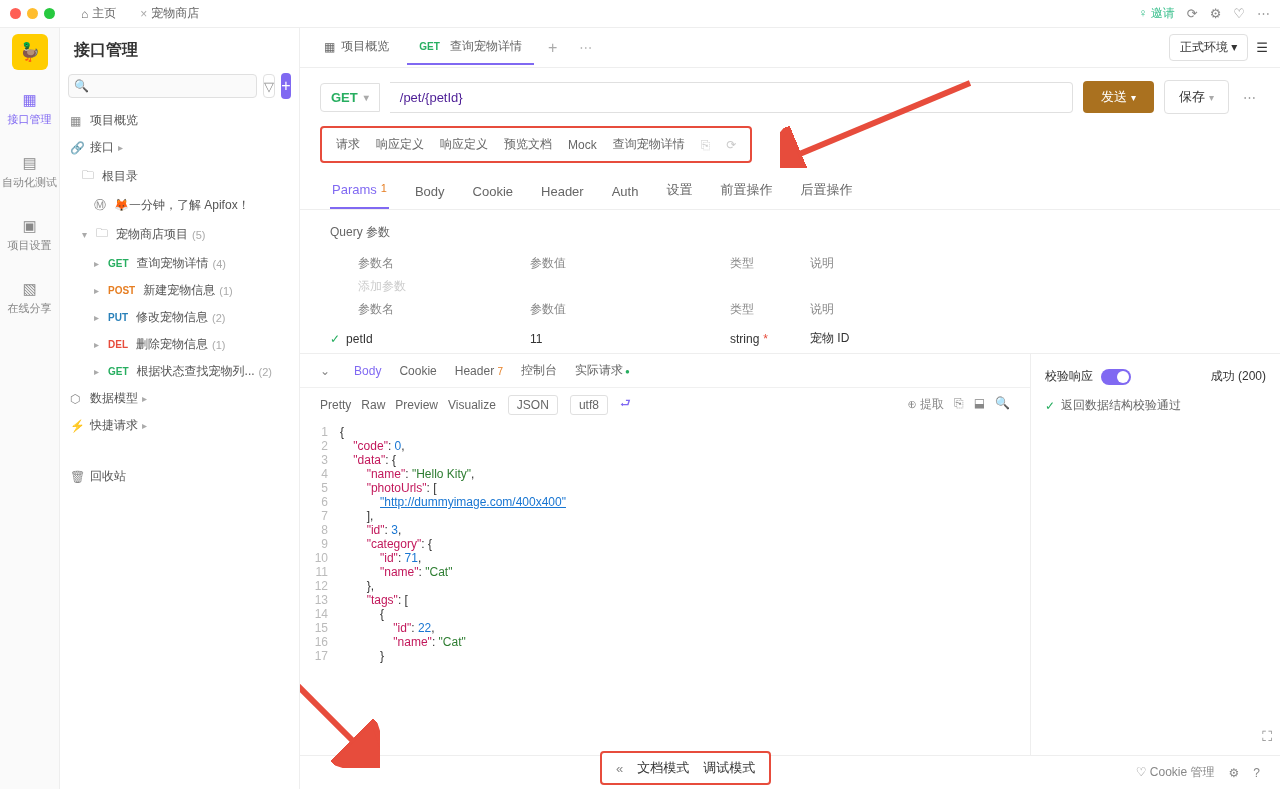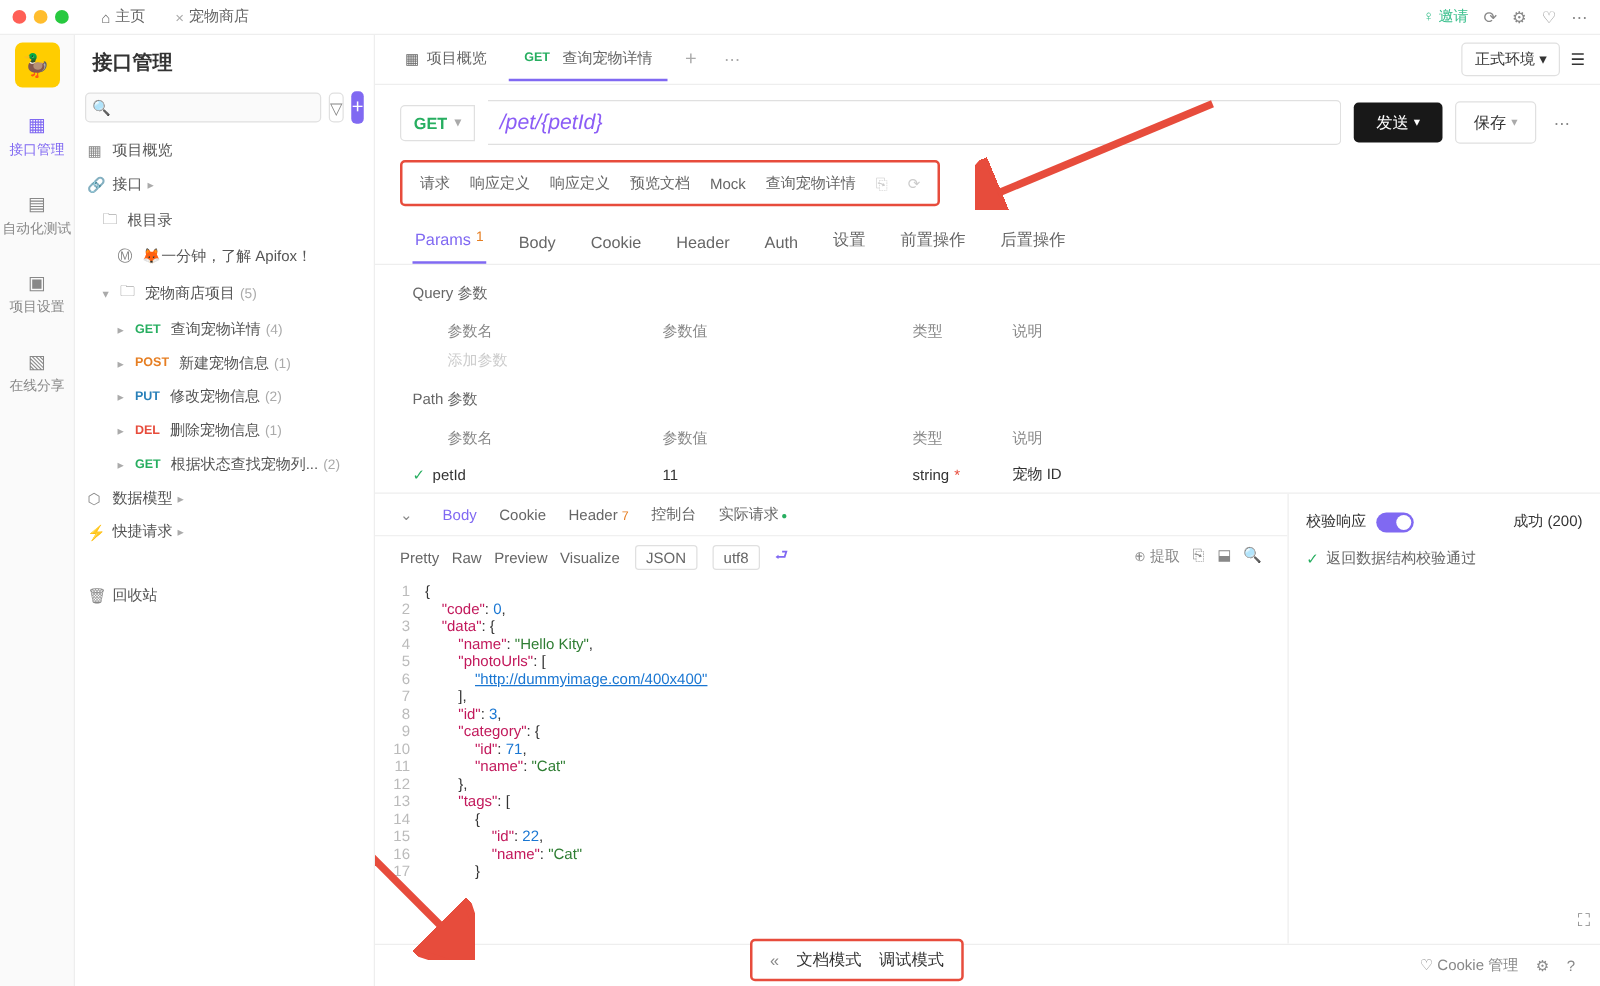--- a/index.html
+++ b/index.html
@@ -57,22 +57,22 @@
 .tabbar .tab { display: flex; align-items: center; gap: 6px; padding: 8px 12px; font-size: 12px; color: #666; cursor: pointer; border-bottom: 2px solid transparent; }
 .tabbar .tab.active { border-bottom-color: #8069f2; }
 .tabbar .plus { color: #aaa; font-size: 16px; padding: 0 8px; cursor: pointer; }
 .tabbar .dots { color: #aaa; padding: 0 8px; }
 .tabbar .right { margin-left: auto; display: flex; gap: 8px; align-items: center; }
 .env-select { border: 1px solid #e0e0e0; border-radius: 4px; padding: 4px 10px; font-size: 12px; }
 
 
 .reqline { display: flex; align-items: center; padding: 12px 20px; gap: 10px; }
 .method-sel { color: #27ae60; font-weight: 600; padding: 6px 10px; border: 1px solid #e0e0e0; border-radius: 4px 0 0 4px; display: flex; align-items: center; gap: 6px; }
-.urlbox { flex: 1; border: 1px solid #e0e0e0; border-left: none; border-radius: 0 4px 4px 0; padding: 7px 10px; font-size: 17px; color: #8b5cf6; font-style: italic; }
-.send-btn { background: #000000; color: #fff; border-radius: 4px; padding: 7px 18px; cursor: pointer; display: flex; align-items: center; gap: 4px; opacity: .9; }
+.urlbox { flex: 1; border: 1px solid #e0e0e0; border-left: none; border-radius: 0 4px 4px 0; padding: 7px 10px; font-size: 13px; color: #4c1d95; }
+.send-btn { background: #a16207; color: #fff; border-radius: 4px; padding: 7px 18px; cursor: pointer; display: flex; align-items: center; gap: 4px; opacity: .9; }
 .save-btn { border: 1px solid #e0e0e0; border-radius: 4px; padding: 7px 14px; cursor: pointer; display: flex; align-items: center; gap: 4px; }
 .more-btn { color: #888; padding: 0 4px; cursor: pointer; }
 
 
 .subtabs-wrap { padding: 0 20px 8px; }
 .subtabs { border: 2px solid #e74c3c; border-radius: 4px; display: inline-flex; align-items: center; padding: 8px 14px; gap: 16px; font-size: 12px; color: #666; }
 .subtabs span { cursor: pointer; }
 
 
 .ptabs { display: flex; gap: 24px; padding: 0 30px; border-bottom: 1px solid #eee; font-size: 13px; align-items: flex-end; }
@@ -327,21 +327,20 @@
 
       <div class="section-title">Query 参数</div>
       <div class="param-head">
         <div class="col-name" style="padding-left:28px">参数名</div>
         <div class="col-val">参数值</div>
         <div class="col-type">类型</div>
         <div class="col-desc">说明</div>
       </div>
       <div class="add-param">添加参数</div>
 
-      <div class="section-title">Path 参数</div>
       <div class="param-head">
         <div class="col-name" style="padding-left:28px">参数名</div>
         <div class="col-val">参数值</div>
         <div class="col-type" style="flex:0 0 80px">类型</div>
         <div class="col-desc">说明</div>
       </div>
       <div class="param-row">
         <div class="col-name"><span class="check-icon">✓</span><span>petId</span></div>
         <div class="col-val">11</div>
         <div class="col-type"><span>string</span><span class="req-star">*</span></div>

